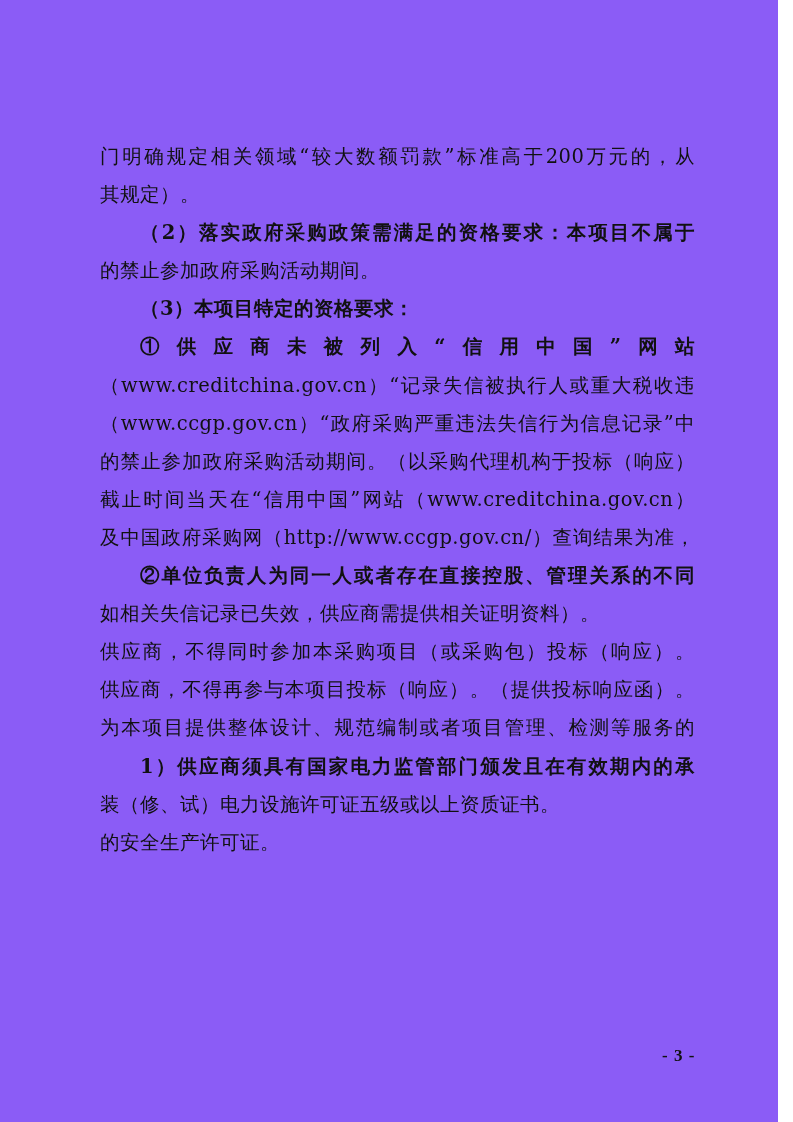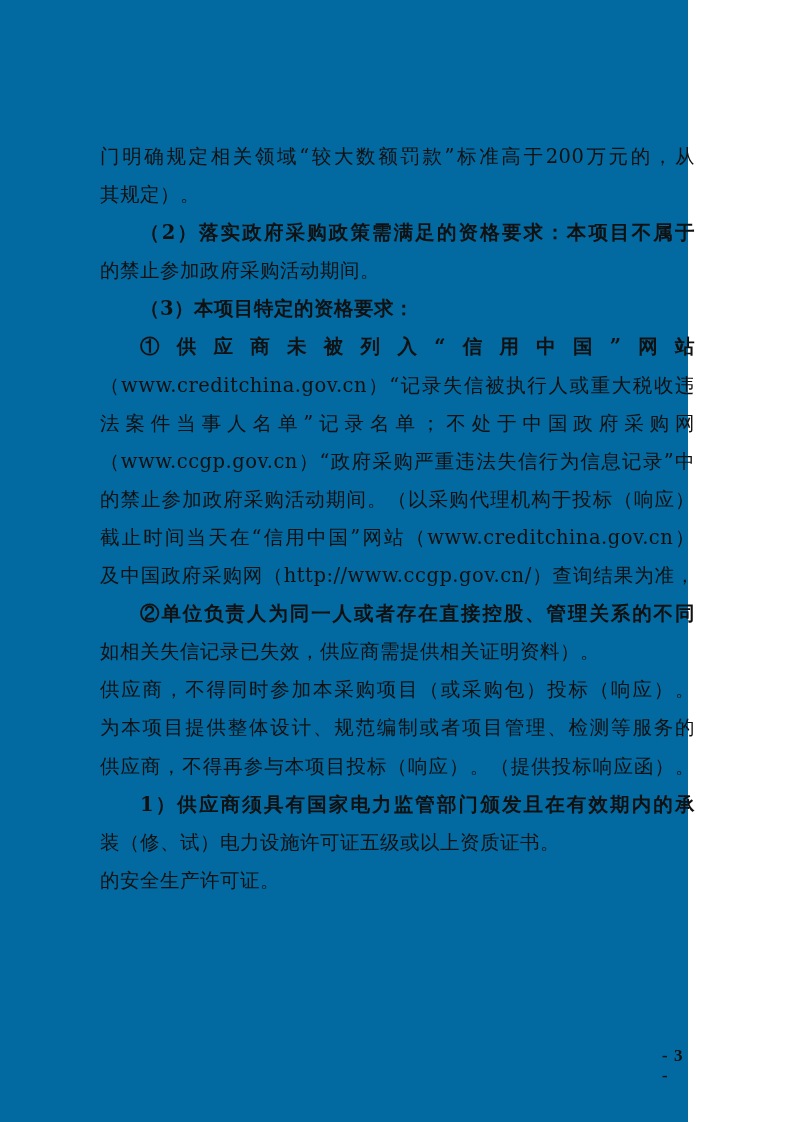--- a/index.html
+++ b/index.html
@@ -1,46 +1,45 @@
 <!DOCTYPE html>
 <html><head>
 <meta charset="utf-8">
 <style>
   html, body { margin: 0; padding: 0; background: #ffffff; }
   body { width: 793px; height: 1122px; position: relative; overflow: hidden;
          font-family: "DejaVu Serif", "Liberation Serif", serif; color: #111; }
-  .page { position: absolute; left: 0; top: 0; width: 688px; height: 1122px; background: #0369a1; }
+  .page { position: absolute; left: 0; top: 0; width: 778px; height: 1122px; background: #8b5cf6; }
   .body-text { position: absolute; left: 100px; top: 138px; width: 595px; }
   .line { height: 38.1px; line-height: 38.1px; font-size: 19.5px; white-space: nowrap;
           text-align: justify; text-align-last: justify; letter-spacing: 0.5px; }
   .line.last { text-align-last: left; }
   .line.indent { padding-left: 40px; font-weight: bold; }
   .page-number { position: absolute; left: 662px; top: 1046px; font-family: "Liberation Serif", serif;
                  font-size: 17px; font-weight: bold; letter-spacing: 1px; }
 </style>
 </head>
 <body>
 
 <div class="page">
   <div class="body-text" id="body-text">
     <div class="line">门明确规定相关领域“较大数额罚款”标准高于200万元的，从</div>
     <div class="line last">其规定）。</div>
     <div class="line indent">（2）落实政府采购政策需满足的资格要求：本项目不属于</div>
     <div class="line last">的禁止参加政府采购活动期间。</div>
     <div class="line indent last">（3）本项目特定的资格要求：</div>
     <div class="line indent">①供应商未被列入“信用中国”网站</div>
     <div class="line">（www.creditchina.gov.cn）“记录失信被执行人或重大税收违</div>
-    <div class="line">法案件当事人名单”记录名单；不处于中国政府采购网</div>
     <div class="line">（www.ccgp.gov.cn）“政府采购严重违法失信行为信息记录”中</div>
     <div class="line">的禁止参加政府采购活动期间。（以采购代理机构于投标（响应）</div>
     <div class="line">截止时间当天在“信用中国”网站（www.creditchina.gov.cn）</div>
     <div class="line">及中国政府采购网（http://www.ccgp.gov.cn/）查询结果为准，</div>
     <div class="line indent">②单位负责人为同一人或者存在直接控股、管理关系的不同</div>
     <div class="line last">如相关失信记录已失效，供应商需提供相关证明资料）。</div>
     <div class="line">供应商，不得同时参加本采购项目（或采购包）投标（响应）。</div>
+    <div class="line">供应商，不得再参与本项目投标（响应）。（提供投标响应函）。</div>
     <div class="line">为本项目提供整体设计、规范编制或者项目管理、检测等服务的</div>
-    <div class="line">供应商，不得再参与本项目投标（响应）。（提供投标响应函）。</div>
     <div class="line indent">1）供应商须具有国家电力监管部门颁发且在有效期内的承</div>
     <div class="line last">装（修、试）电力设施许可证五级或以上资质证书。</div>
     <div class="line last">的安全生产许可证。</div>
   </div>
   <div class="page-number">- 3 -</div>
 </div>
 
 </body></html>

